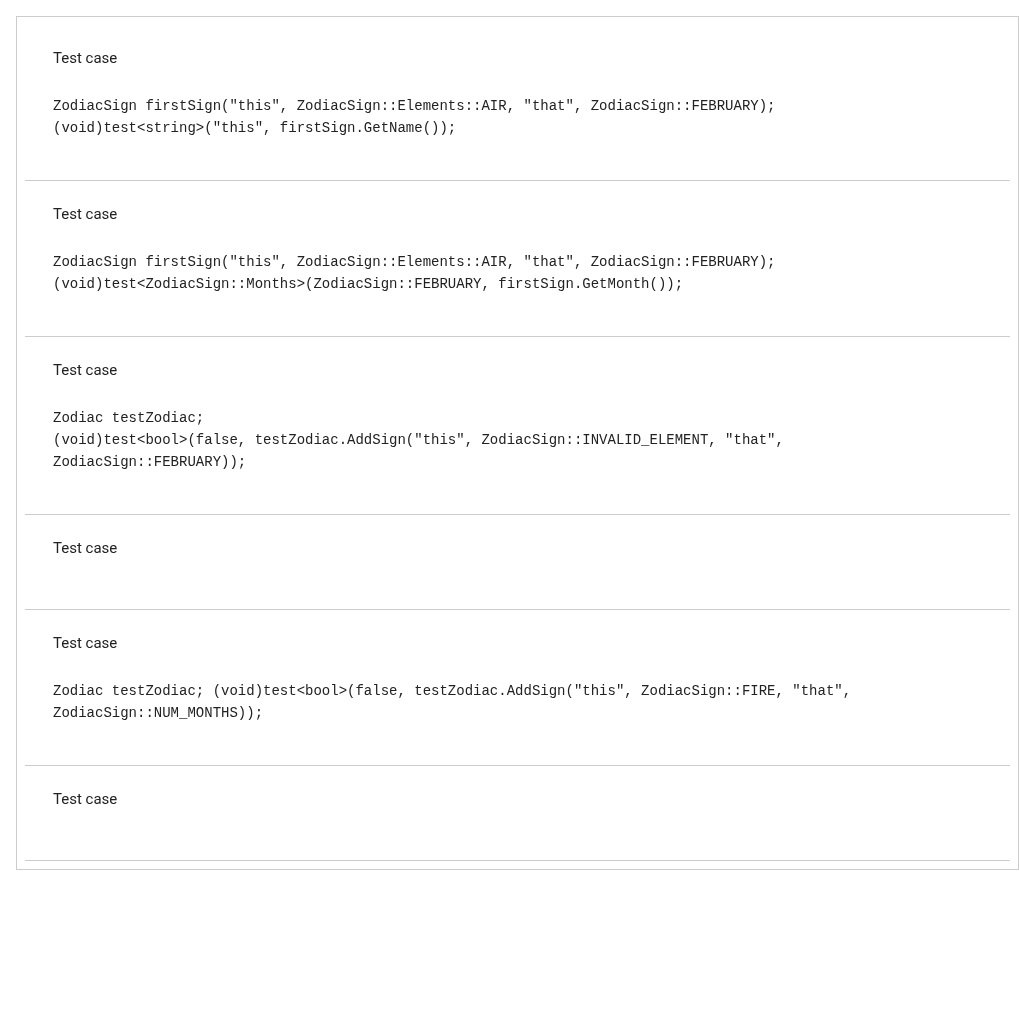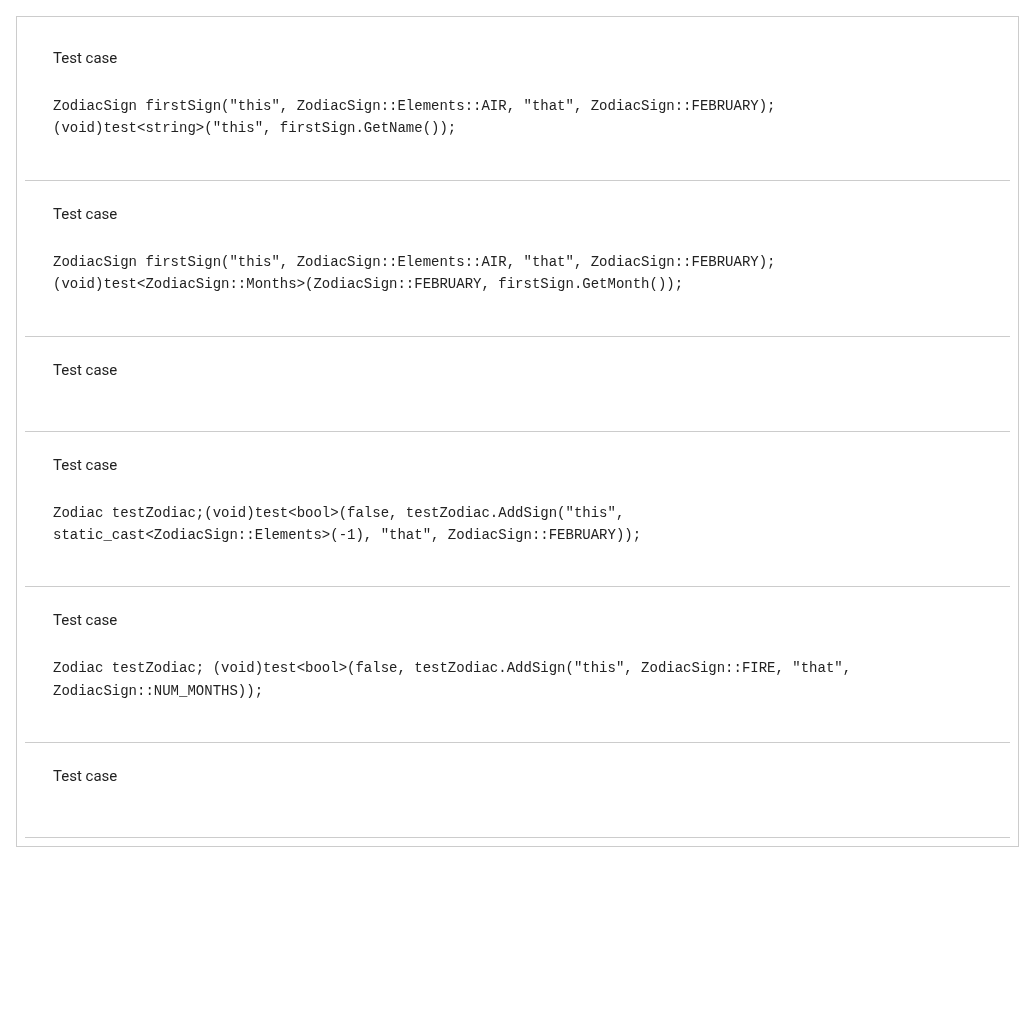--- a/index.html
+++ b/index.html
@@ -56,25 +56,26 @@
       <div class="test-case-code">ZodiacSign firstSign("this", ZodiacSign::Elements::AIR, "that", ZodiacSign::FEBRUARY);
 (void)test&lt;string&gt;("this", firstSign.GetName());</div>
     </div>
     <div class="test-case-block">
       <div class="test-case-label">Test case</div>
       <div class="test-case-code">ZodiacSign firstSign("this", ZodiacSign::Elements::AIR, "that", ZodiacSign::FEBRUARY);
 (void)test&lt;ZodiacSign::Months&gt;(ZodiacSign::FEBRUARY, firstSign.GetMonth());</div>
     </div>
     <div class="test-case-block">
       <div class="test-case-label">Test case</div>
+      <div class="test-case-code">Zodiac testZodiac;
+(void)test&lt;bool&gt;(false, testZodiac.AddSign("this", ZodiacSign::INVALID_ELEMENT, "that",
+ZodiacSign::FEBRUARY));</div>
     </div>
     <div class="test-case-block">
       <div class="test-case-label">Test case</div>
-      <div class="test-case-code">Zodiac testZodiac;(void)test&lt;bool&gt;(false, testZodiac.AddSign("this",
-static_cast&lt;ZodiacSign::Elements&gt;(-1), "that", ZodiacSign::FEBRUARY));</div>
     </div>
     <div class="test-case-block">
       <div class="test-case-label">Test case</div>
       <div class="test-case-code">Zodiac testZodiac; (void)test&lt;bool&gt;(false, testZodiac.AddSign("this", ZodiacSign::FIRE, "that",
 ZodiacSign::NUM_MONTHS));</div>
     </div>
     <div class="test-case-block">
       <div class="test-case-label">Test case</div>
     </div>
   </div>

